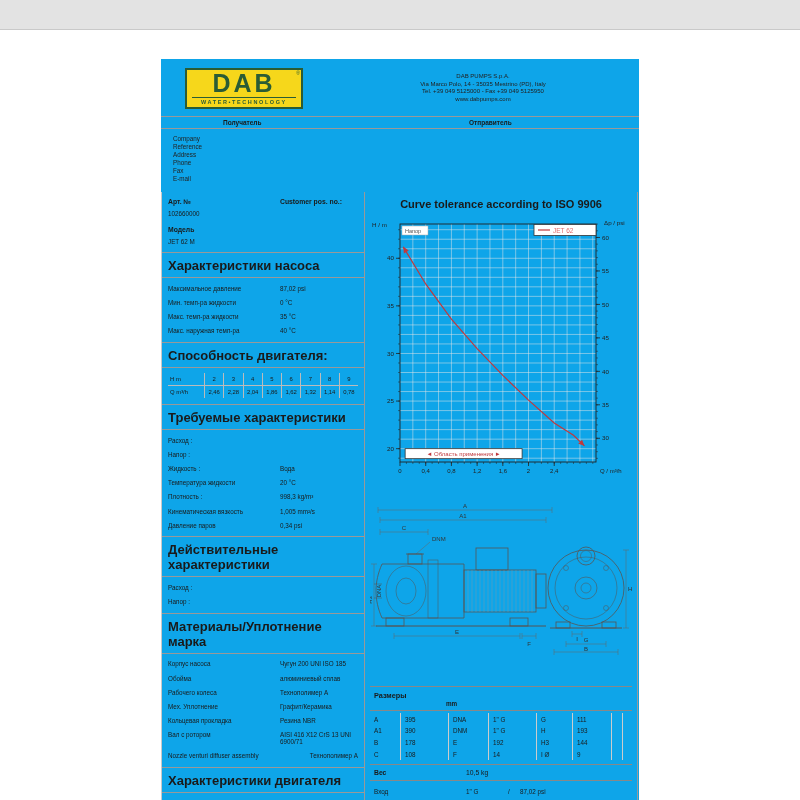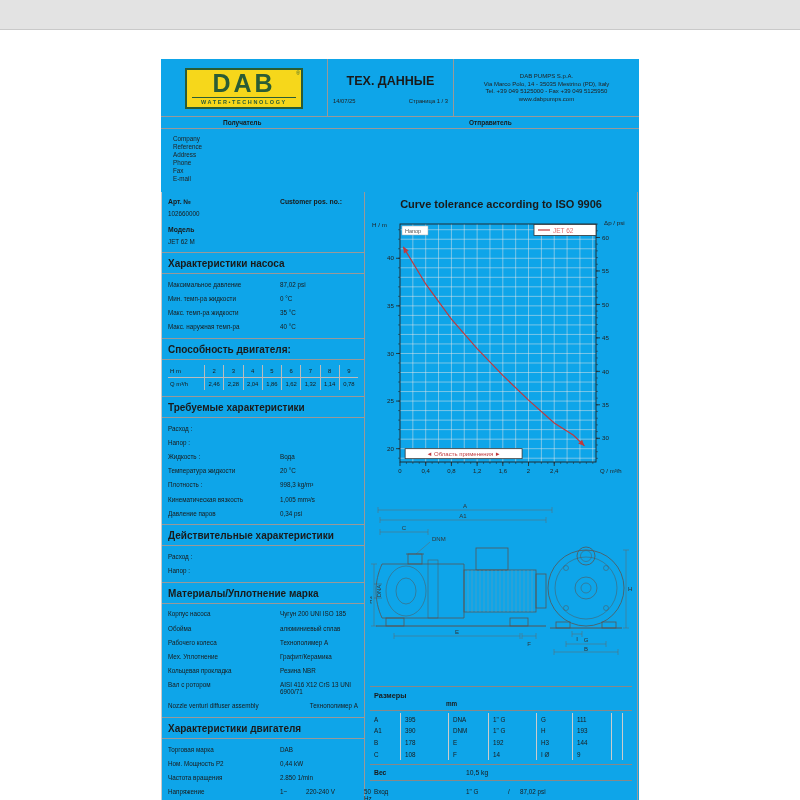--- a/index.html
+++ b/index.html
@@ -27,21 +27,21 @@
   .corr .c-right { left:308px; }
   .fields { padding:6px 0 9px 12px; font-size:6.3px; line-height:1.28; color:#222; }
 
   
   .main { display:flex; align-items:stretch; border-bottom:1px solid #999; }
   .col-left { width:204px; border-left:1px solid #c9c9c9; border-right:1px solid #999; }
   .col-right { width:273px; border-right:1px solid #999; padding:0 5px; }
 
   .sec { border-bottom:1px solid #999; }
   .sec:last-child { border-bottom:none; }
-  .sec-title { font-size:10px; font-weight:bold; padding:5px 6px 4px; border-bottom:1px solid #999; }
+  .sec-title { font-size:13px; font-weight:bold; padding:5px 6px 4px; border-bottom:1px solid #999; }
   .sec-rows { padding:3px 0 4px; }
   .kv { display:flex; font-size:6.3px; padding:3.6px 6px; }
   .kv-label { width:112px; flex:none; }
   .kv-value { flex:1; }
   .kv-v1 { width:26px; flex:none; }
   .kv-v2 { width:58px; flex:none; }
   .kv-v3 { flex:1; }
   .rows-materials .kv:last-child .kv-value { text-align:right; }
 
   .article { border-bottom:1px solid #999; padding:6px 6px 7px; font-size:6.3px; }
@@ -82,27 +82,20 @@
 <div class="topbar"></div>
 
 <div class="doc">
 
   <div class="hdr">
     <div class="hdr-logo-cell">
       <div class="logo">
         <div class="logo-reg">®</div>
         <div class="logo-dab">DAB</div>
         <div class="logo-sub">WATER•TECHNOLOGY</div>
-      </div>
-    </div>
-    <div class="hdr-center">
-      <div class="hdr-title">ТЕХ. ДАННЫЕ</div>
-      <div class="hdr-meta">
-        <span>14/07/25</span>
-        <span>Страница 1 / 3</span>
       </div>
     </div>
     <div class="hdr-right">
         <div>DAB PUMPS S.p.A.</div>
         <div>Via Marco Polo, 14 - 35035 Mestrino (PD), Italy</div>
         <div>Tel. +39 049 5125000 - Fax +39 049 5125950</div>
         <div>www.dabpumps.com</div>
       </div>
   </div>
 

